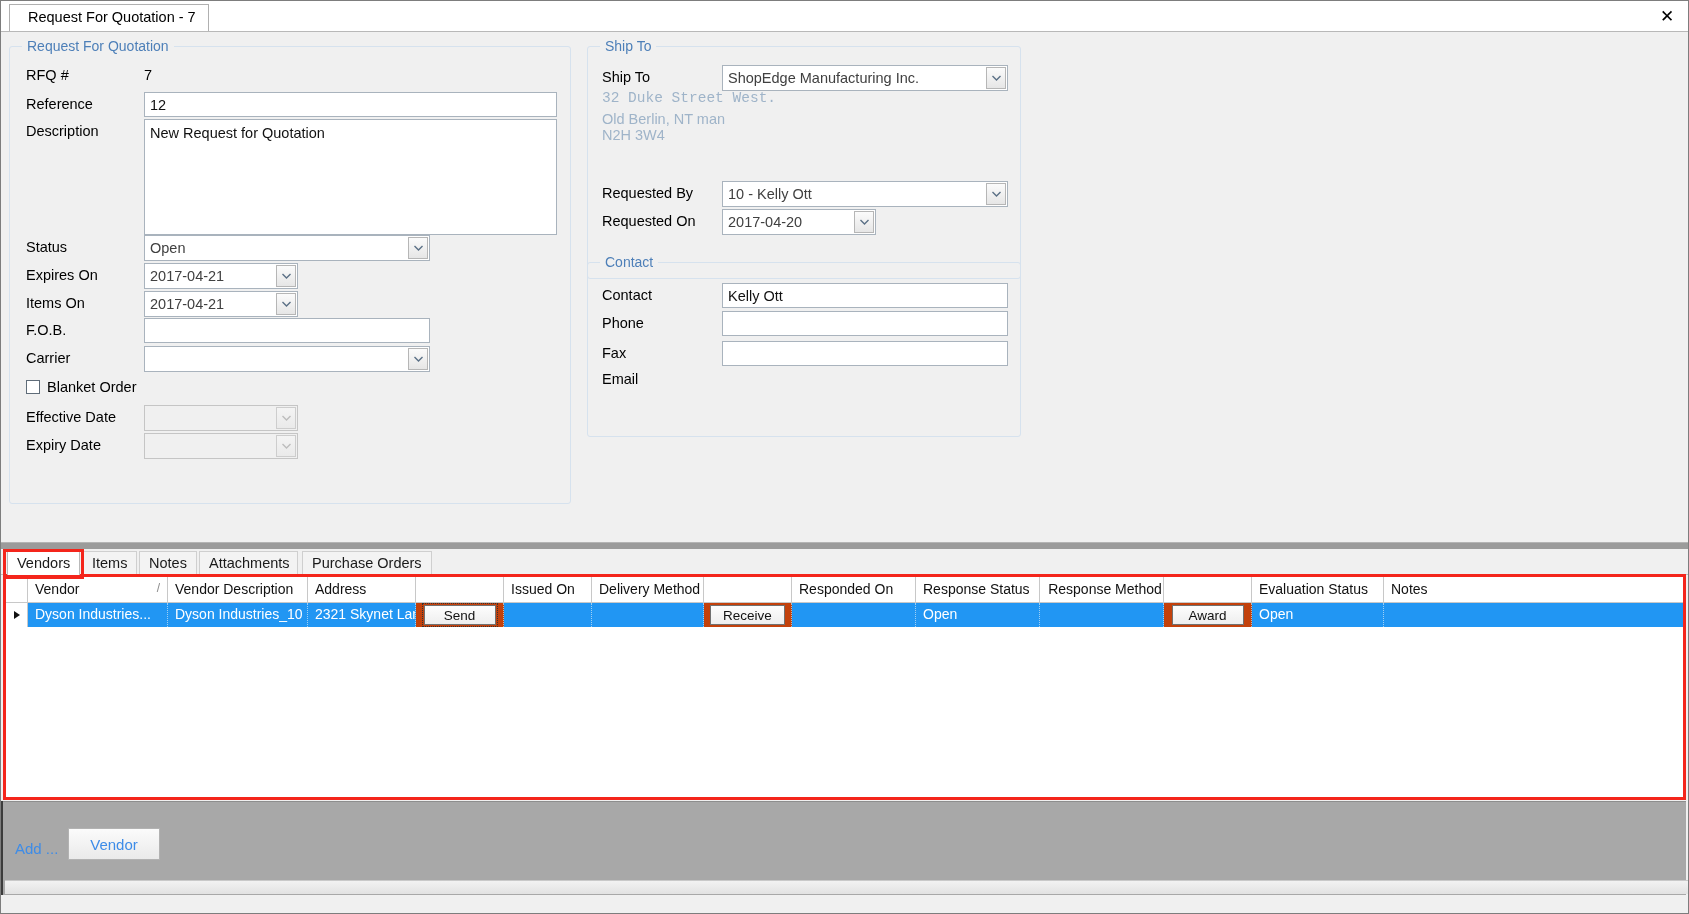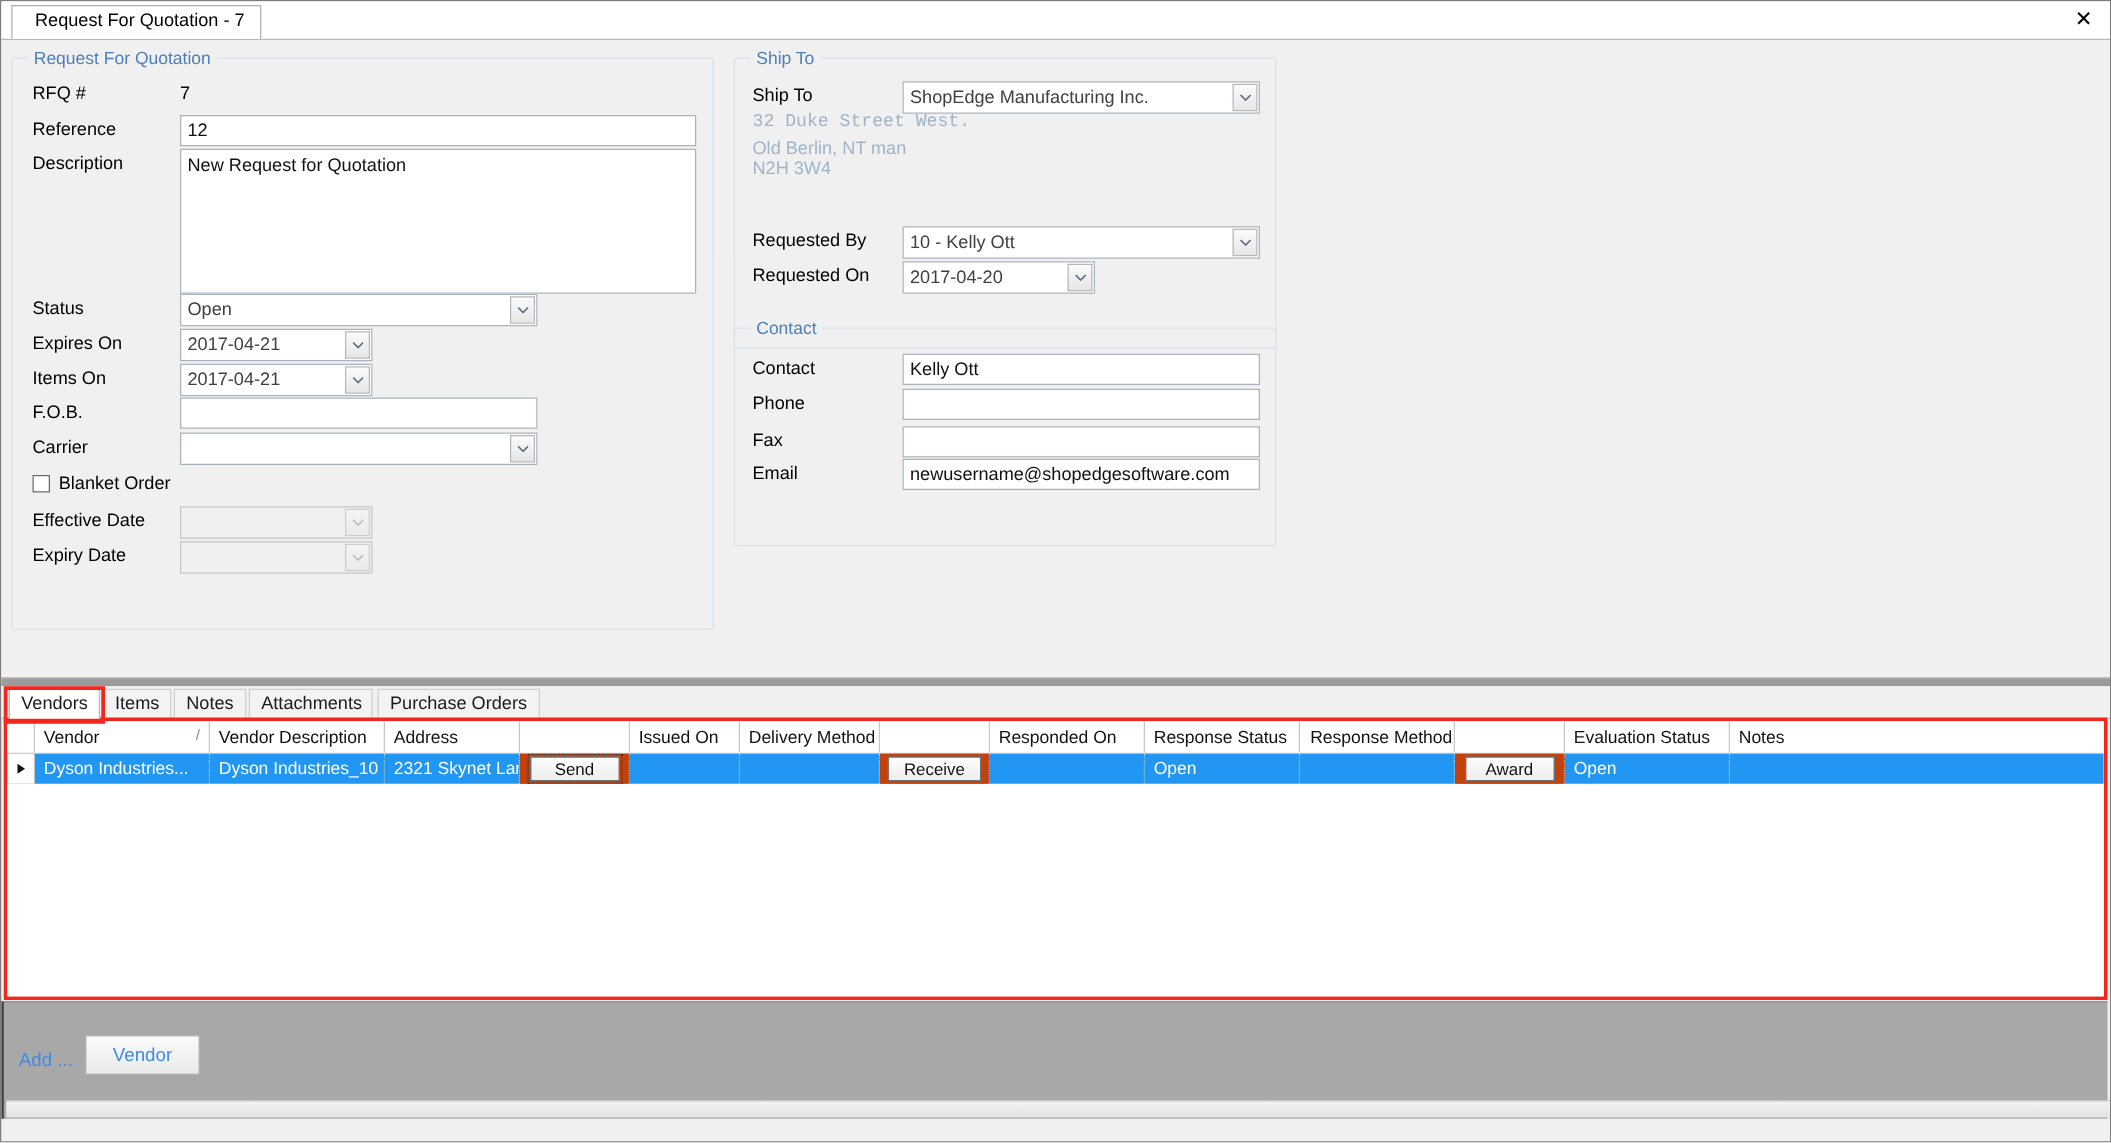--- a/index.html
+++ b/index.html
@@ -428,21 +428,20 @@
       <div class="lbl" style="left:14px; top:24px;">Contact</div>
       <div class="tbox" style="left:134px; top:20px; width:286px; height:25px;">Kelly Ott</div>
 
       <div class="lbl" style="left:14px; top:52px;">Phone</div>
       <div class="tbox" style="left:134px; top:48px; width:286px; height:25px;"></div>
 
       <div class="lbl" style="left:14px; top:82px;">Fax</div>
       <div class="tbox" style="left:134px; top:78px; width:286px; height:25px;"></div>
 
       <div class="lbl" style="left:14px; top:108px;">Email</div>
-      <div class="tbox" style="left:134px; top:104px; width:286px; height:25px;">newusername@shopedgesoftware.com</div>
     </div>
   </div>
 
   <div class="hsplit"></div>
 
   <div class="tabstrip">
       <div class="tab active" style="left: 6px; width: 73px;"><span>Vendors</span></div>
       <div class="tab" style="left: 81px; width: 55px;"><span>Items</span></div>
       <div class="tab" style="left: 138px; width: 58px;"><span>Notes</span></div>
       <div class="tab" style="left: 198px; width: 99px;"><span>Attachments</span></div>

